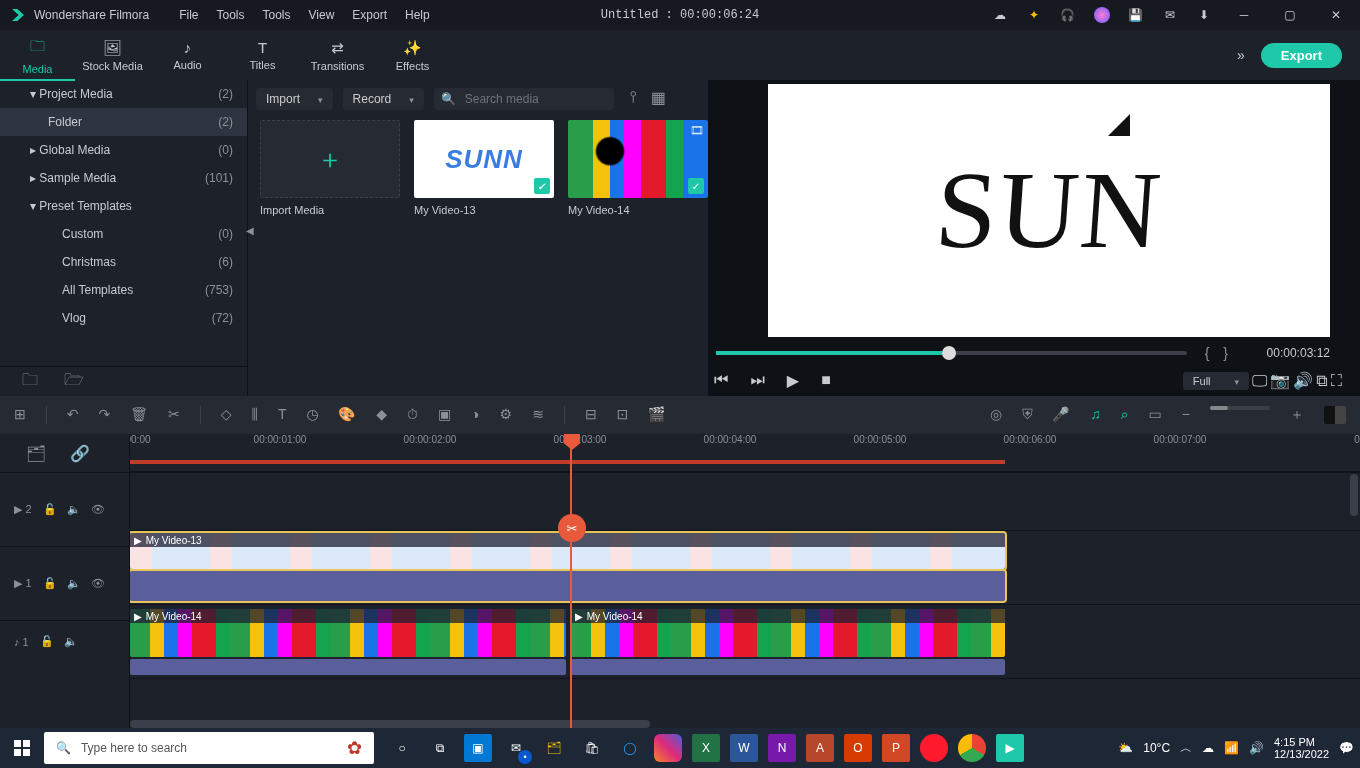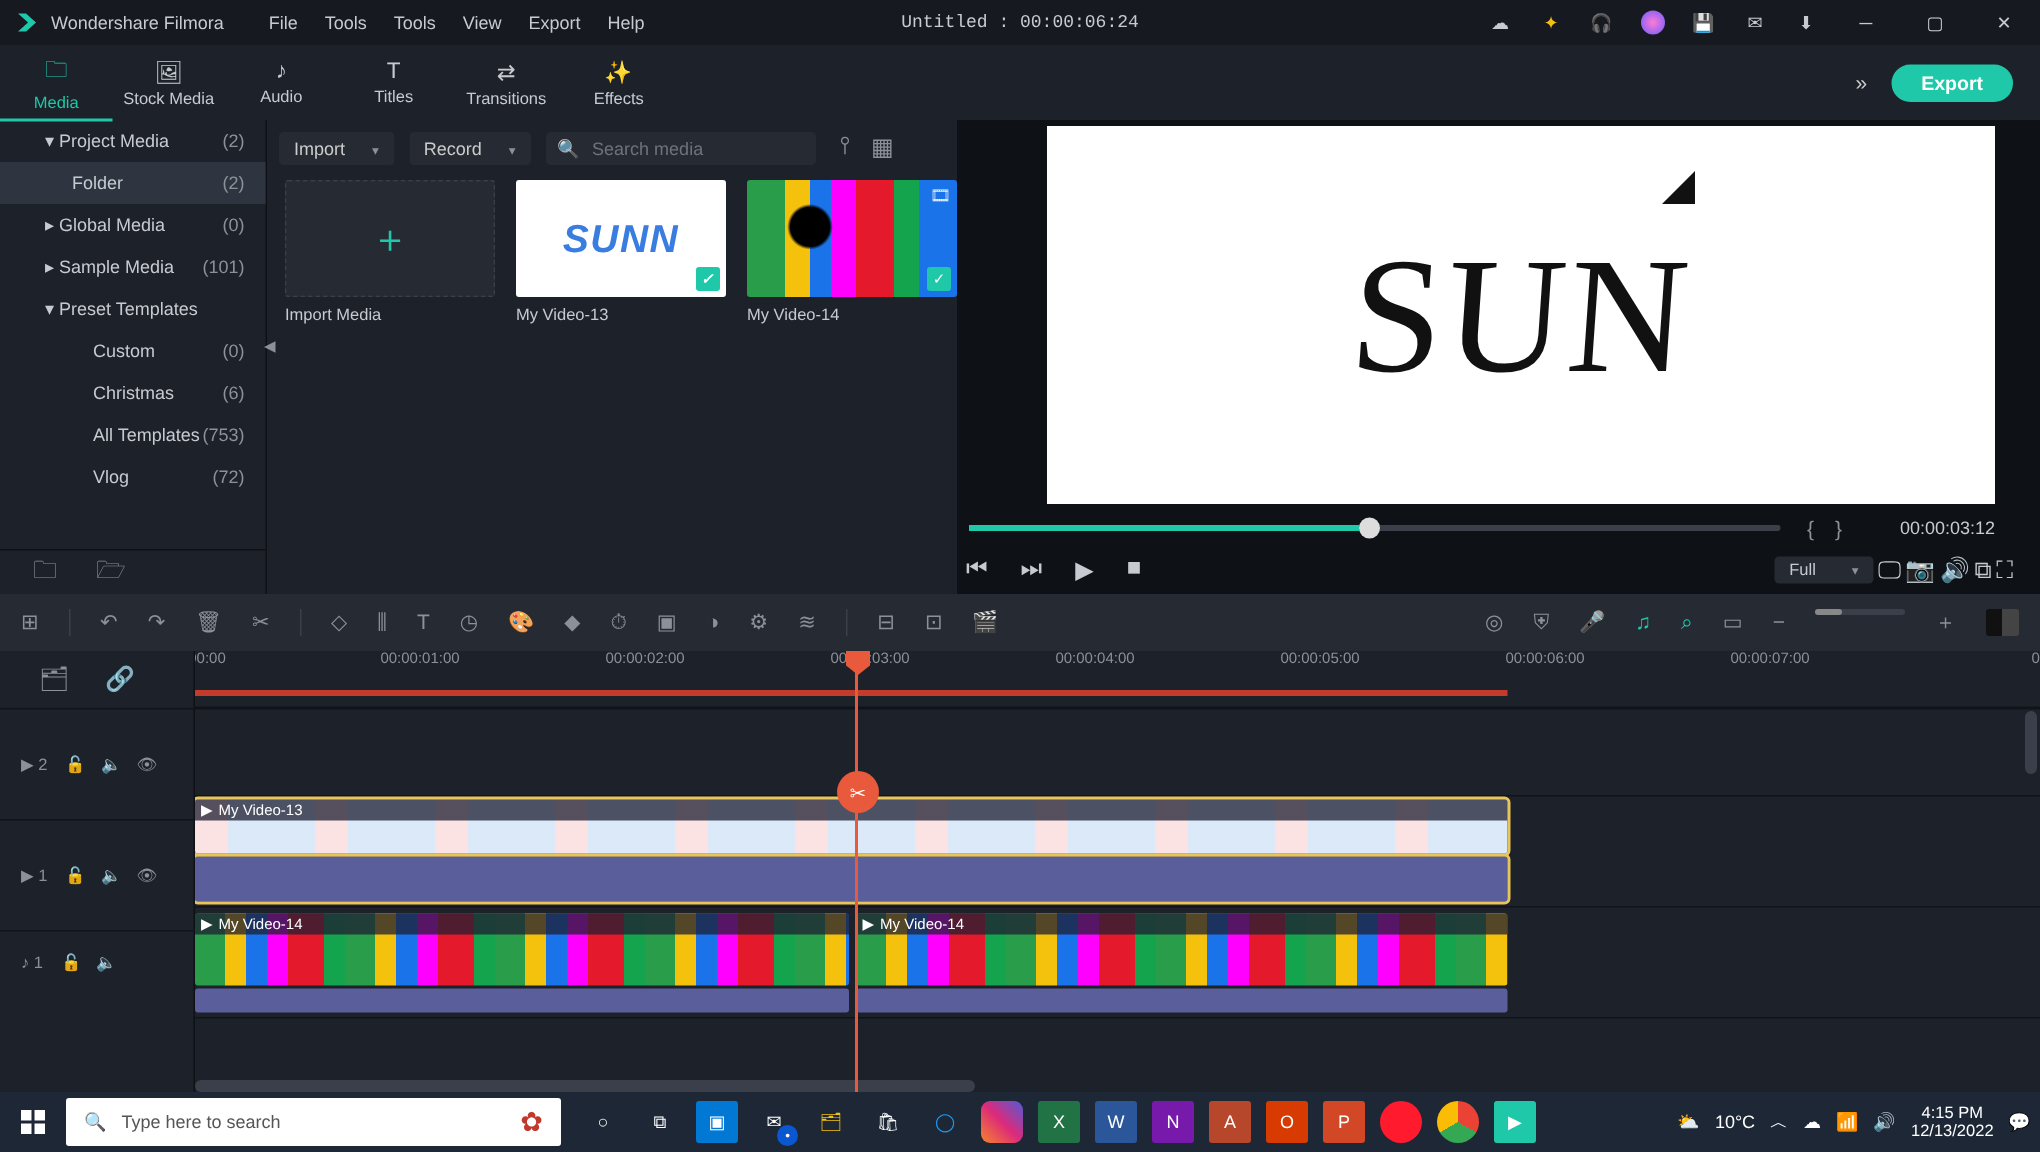--- a/index.html
+++ b/index.html
@@ -25,21 +25,21 @@
 .titlebar .winbtn { width: 28px; display:flex; justify-content:center; }
 
 .tabrow { height: 50px; background: var(--bg1); display: flex; align-items: center; position: relative; }
 .tab { width: 75px; display: flex; flex-direction: column; align-items: center; gap: 3px; font-size: 11px; color: var(--text); cursor: pointer; }
 .tab.active { color: var(--accent); border-bottom: 2px solid var(--accent); padding-bottom: 4px; margin-bottom: -6px; }
 .tab .ticon { font-size: 15px; }
 .tabrow .chev { margin-left: auto; margin-right: 16px; font-size: 14px; }
 .export-btn { background: var(--accent); color: #fff; border-radius: 14px; padding: 5px 20px; font-size: 13px; font-weight: 600; cursor: pointer; margin-right: 18px; }
 
 .main { display: flex; height: 316px; background: var(--bg1); }
-.sidebar { width: 178px; background: var(--bg1); border-right: 1px solid #0e1116; display:flex; flex-direction:column; }
+.sidebar { width: 248px; background: var(--bg1); border-right: 1px solid #0e1116; display:flex; flex-direction:column; }
 .side-item { display:flex; align-items:center; padding: 7px 14px 7px 30px; font-size: 12px; color:var(--text); justify-content:space-between; }
 .side-item.sub { padding-left: 48px; }
 .side-item.sub2 { padding-left: 62px; }
 .side-item.selected { background: var(--bg3); }
 .count { color: var(--muted); }
 .side-tools { margin-top:auto; height:30px; display:flex; gap:26px; align-items:center; padding:0 22px; color:var(--muted); border-top:1px solid #0e1116;}
 
 .library { flex: none; width: 460px; background: var(--bg1); padding: 8px 0 8px 8px; position:relative;}
 .lib-toolbar { display:flex; gap:10px; align-items:flex-start; margin-bottom:10px; }
 .dropdown { background:var(--bg2); padding:4px 10px; border-radius:3px; font-size:12px; display:flex; align-items:center; gap:18px; }
@@ -111,21 +111,21 @@
 .hscroll{position:absolute;bottom:2px;left:0;right:14px;height:10px;}
 .hscroll .thumb-bar{position:absolute;left:0;width:520px;height:8px;background:#3a3f4a;border-radius:4px;}
 .vscroll{position:absolute;right:2px;top:40px;width:8px;height:42px;background:#3a3f4a;border-radius:4px;}
 
 .taskbar { position:absolute; bottom:0; left:0; right:0; height:40px; background:#1d2736; display:flex; align-items:center; color:#fff; font-size:12px;}
 .start { width:44px; display:flex; justify-content:center;}
 .searchbox { background:#fff; color:#555; height:32px; width:330px; display:flex; align-items:center; padding:0 12px; border-radius:2px; gap:10px;}
 .task-icons { display:flex; gap:10px; margin-left:14px; align-items:center;}
 .task-icons .ti{width:28px;height:28px;display:flex;align-items:center;justify-content:center;border-radius:2px;}
 .tray { margin-left:auto; display:flex; align-items:center; gap:10px; padding-right:6px;}
-.tray .tstack{line-height:1.1;text-align:center;font-size:11px;}
+.tray .tstack{line-height:1.1;text-align:left;font-size:11px;}
 .badge{background:#0b57d0;color:#fff;border-radius:50%;width:14px;height:14px;font-size:9px;display:inline-flex;align-items:center;justify-content:center;position:absolute;right:-2px;bottom:-2px;}
 .caret::after{content:"▾";font-size:9px;color:var(--muted);}
 </style>
 </head>
 <body>
 
 <div class="titlebar">
   <svg class="logo" viewBox="0 0 24 24">
       <path fill="#1fc8a8" d="M3 3h8l10 9-10 9H3l10-9z"></path>
     </svg>

